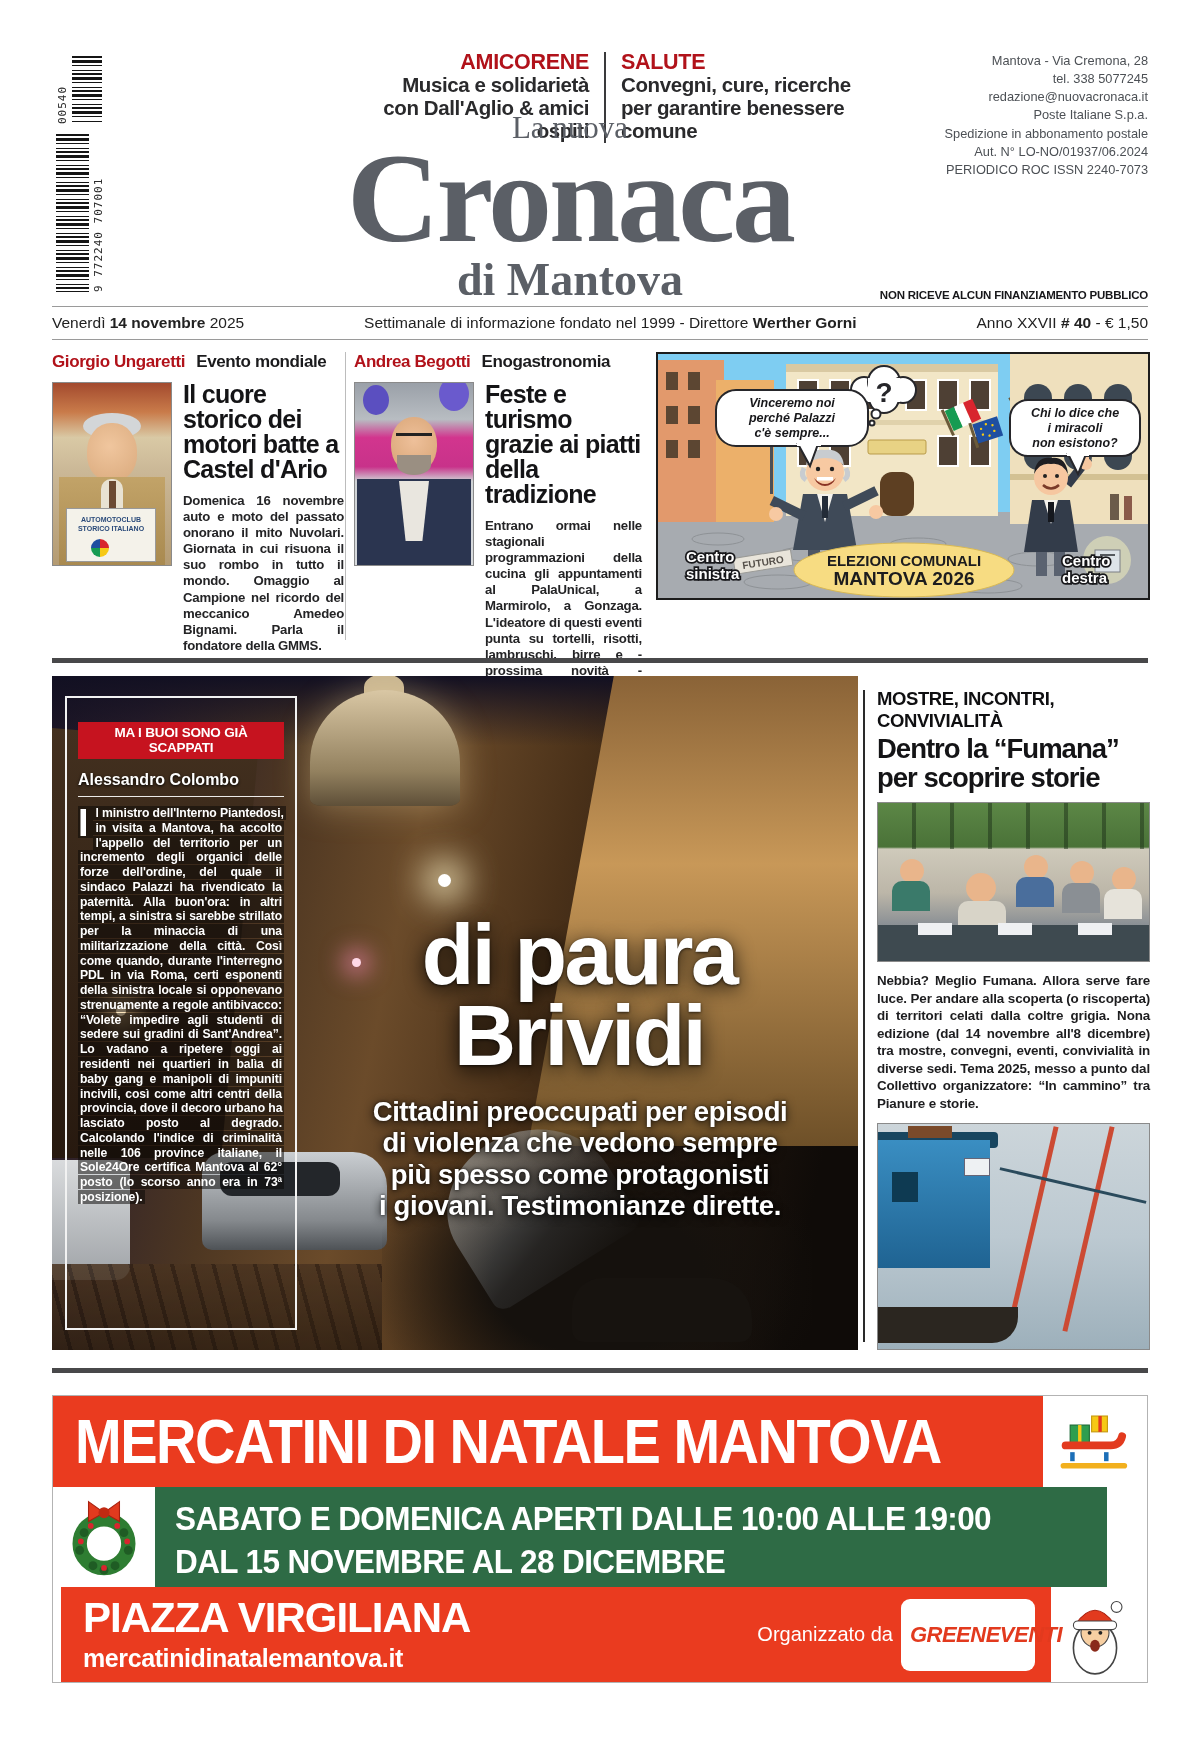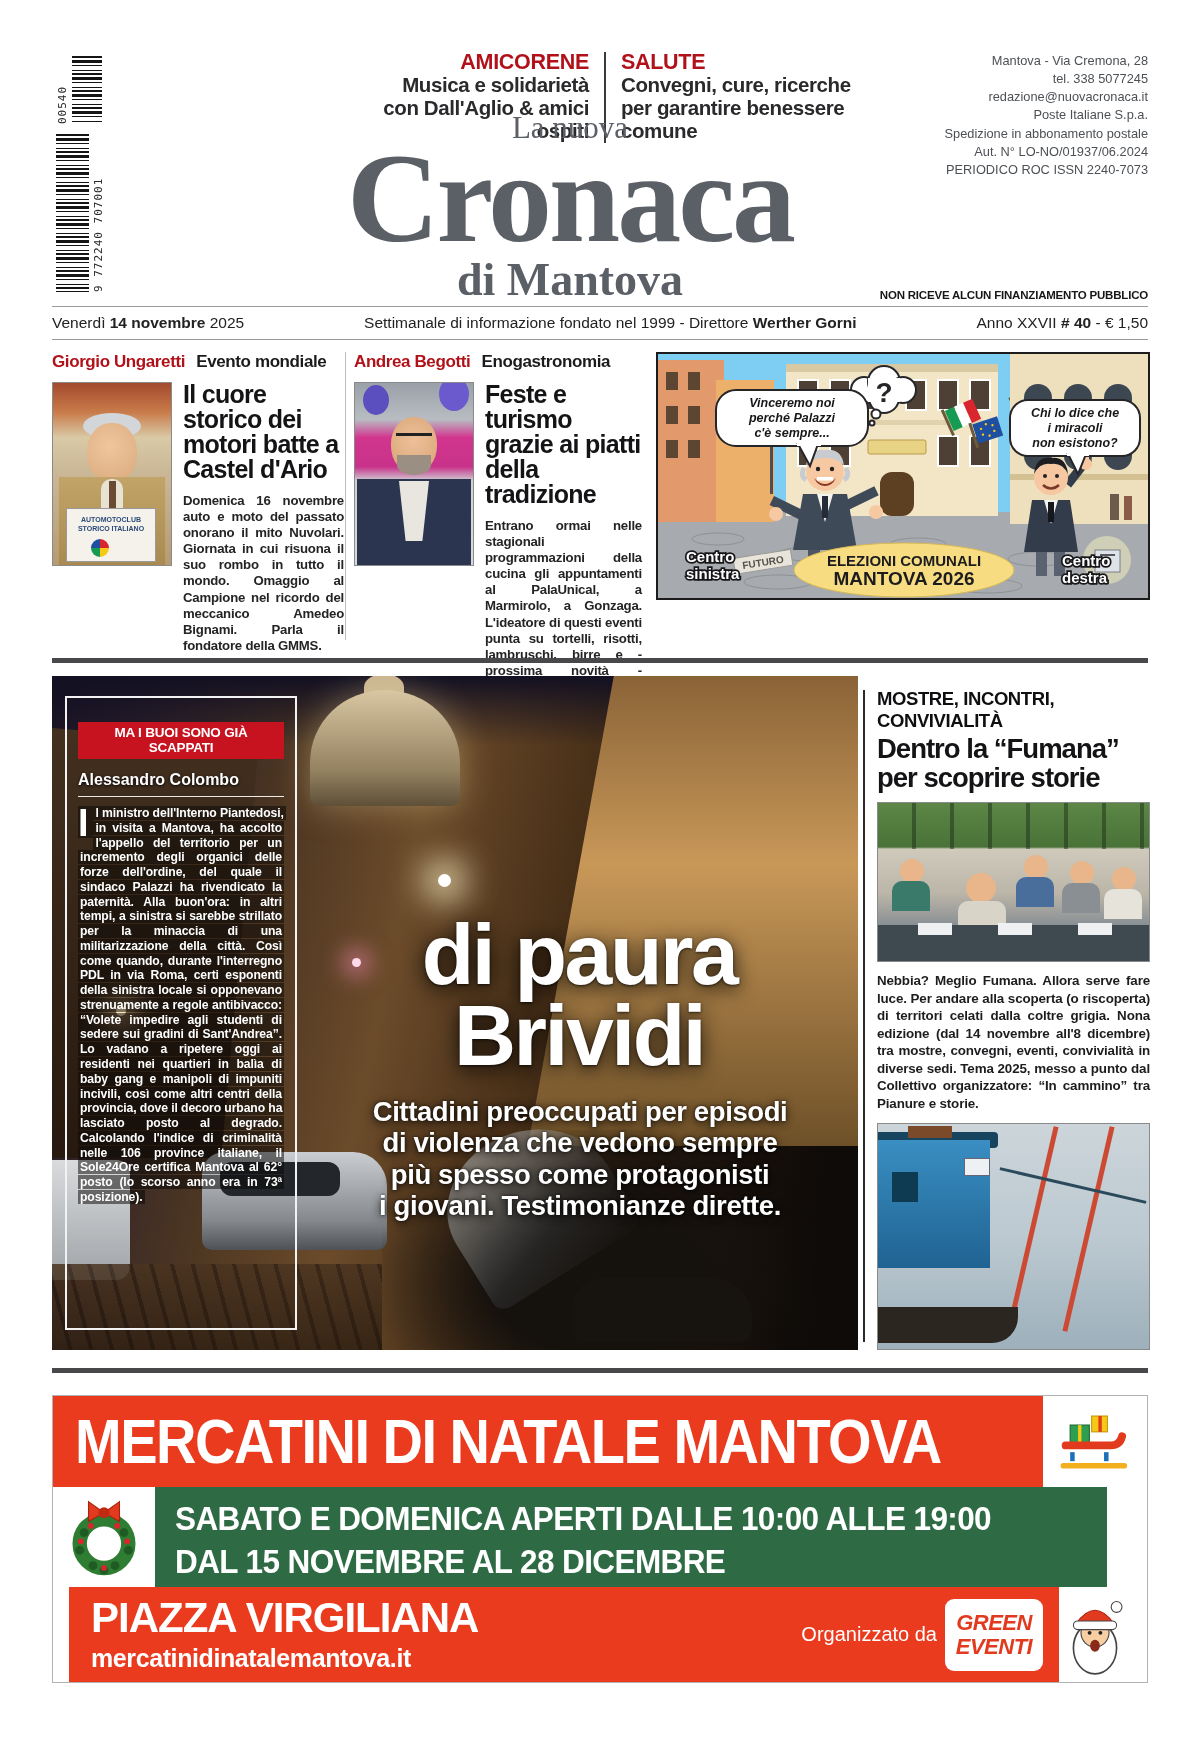--- a/index.html
+++ b/index.html
@@ -151,27 +151,27 @@
   .ad-band1{position:absolute;left:0;top:0;width:990px;height:100%;background:#ea3b1f;}
   .ad-title{position:absolute;left:22px;top:9px;color:#fff;font-size:56px;font-weight:900;letter-spacing:-1.5px;
             transform:scaleY(1.12);transform-origin:left top;white-space:nowrap;}
   .ad-sleigh{position:absolute;left:990px;top:0;width:104px;height:100%;display:flex;align-items:center;justify-content:center;}
   .ad-r2{position:relative;height:100px;}
   .ad-green{position:absolute;left:102px;top:0;width:952px;height:100%;background:#2e6b45;}
   .ad-wreath{position:absolute;left:0;top:0;width:102px;height:100%;display:flex;align-items:center;justify-content:center;}
   .ad-sched{position:absolute;left:122px;top:10px;color:#fff;font-weight:900;font-size:31.5px;letter-spacing:-0.6px;line-height:1.3;
             transform:scaleY(1.05);transform-origin:left top;white-space:nowrap;}
   .ad-r3{position:relative;height:95px;}
-  .ad-band3{position:absolute;left:16px;top:0;width:990px;height:100%;background:#ea3b1f;display:flex;align-items:center;}
+  .ad-band3{position:absolute;left:8px;top:0;width:990px;height:100%;background:#ea3b1f;display:flex;align-items:center;}
   .ad-place-wrap{padding-left:22px;}
   .ad-place{color:#fff;font-size:42px;font-weight:900;letter-spacing:-1px;line-height:1;}
   .ad-url{color:#fff;font-size:25px;font-weight:800;margin-top:5px;letter-spacing:-0.4px;}
   .ad-org{color:#fff;font-size:20px;font-weight:400;margin-left:auto;margin-right:8px;}
-  .ad-logo{background:#fff;border-radius:9px;width:98px;height:72px;margin-right:16px;display:flex;flex-direction:column;
-           align-items:center;justify-content:center;color:#e23a1e;font-weight:900;font-style:italic;font-size:22px;line-height:1.05;letter-spacing:-0.5px;}
+  .ad-logo{background:#fff;border-radius:9px;width:98px;height:72px;margin-right:16px;display:flex;flex-direction:row;
+           align-items:center;justify-content:center;color:#e23a1e;font-weight:900;font-style:italic;font-size:22px;line-height:1.05;letter-spacing:-0.5px;padding-left:36px;}
   .ad-santa{position:absolute;left:990px;top:0;width:104px;height:100%;display:flex;align-items:center;justify-content:center;}
 </style>
 </head>
 <body>
 
 <div class="page">
 
   <div class="bc bc-small">
     <div class="bc-num">00540</div>
     <div class="bc-bars"></div>

